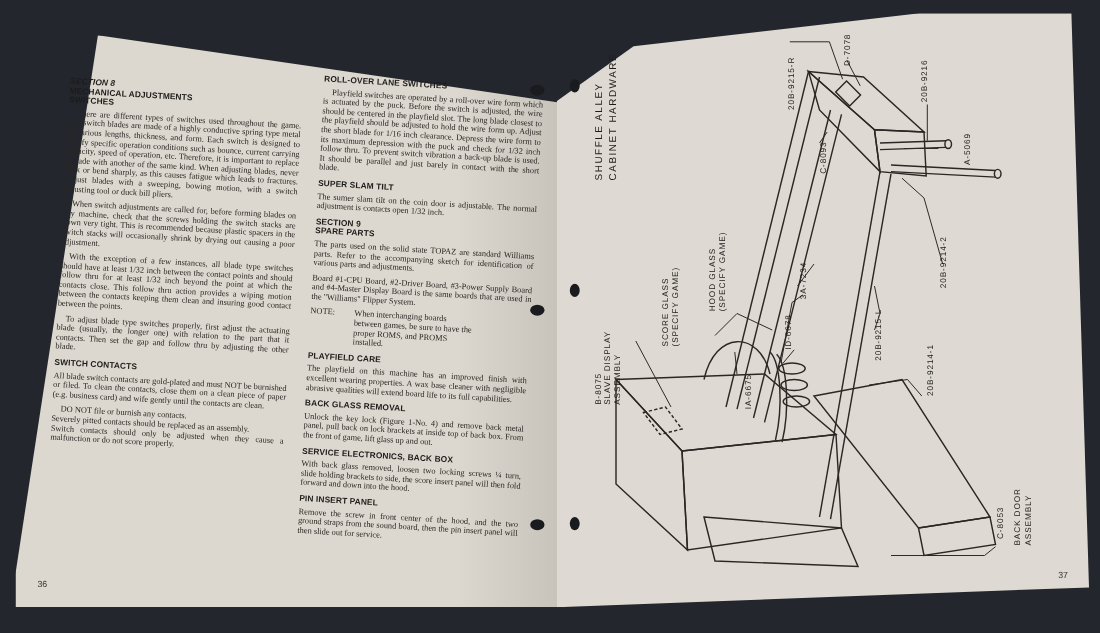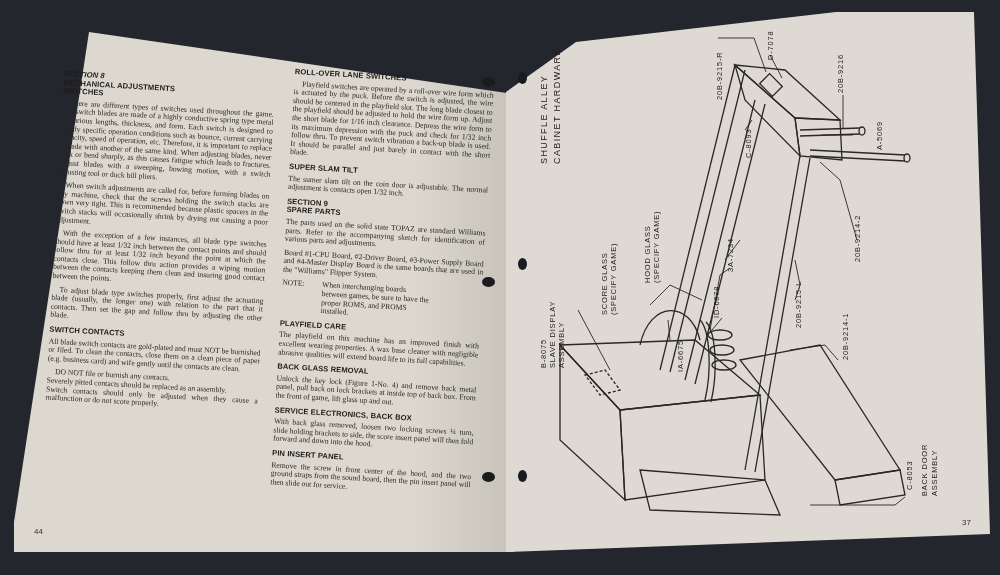--- a/index.html
+++ b/index.html
@@ -82,21 +82,21 @@
   <h3>PLAYFIELD CARE</h3>
   <p>The playfield on this machine has an improved finish with excellent wearing properties. A wax base cleaner with negligible abrasive qualities will extend board life to its full capabilities.</p>
   <h3>BACK GLASS REMOVAL</h3>
   <p>Unlock the key lock (Figure 1-No. 4) and remove back metal panel, pull back on lock brackets at inside top of back box. From the front of game, lift glass up and out.</p>
   <h3>SERVICE ELECTRONICS, BACK BOX</h3>
   <p>With back glass removed, loosen two locking screws ¼ turn, slide holding brackets to side, the score insert panel will then fold forward and down into the hood.</p>
   <h3>PIN INSERT PANEL</h3>
   <p>Remove the screw in front center of the hood, and the two ground straps from the sound board, then the pin insert panel will then slide out for service.</p>
 </div>
 
-<div class="pagenum" style="left:34px;top:527px">44</div>
+<div class="pagenum" style="left:34px;top:527px">36</div>
 
 <div class="page-right"></div>
 
 <div class="hole" style="left:482px;top:77px"></div>
 <div class="hole" style="left:482px;top:277px"></div>
 <div class="hole" style="left:482px;top:472px"></div>
 <div class="hole" style="left:518px;top:72px;width:9px;height:12px"></div>
 <div class="hole" style="left:518px;top:258px;width:9px;height:12px"></div>
 <div class="hole" style="left:518px;top:470px;width:9px;height:12px"></div>
 

